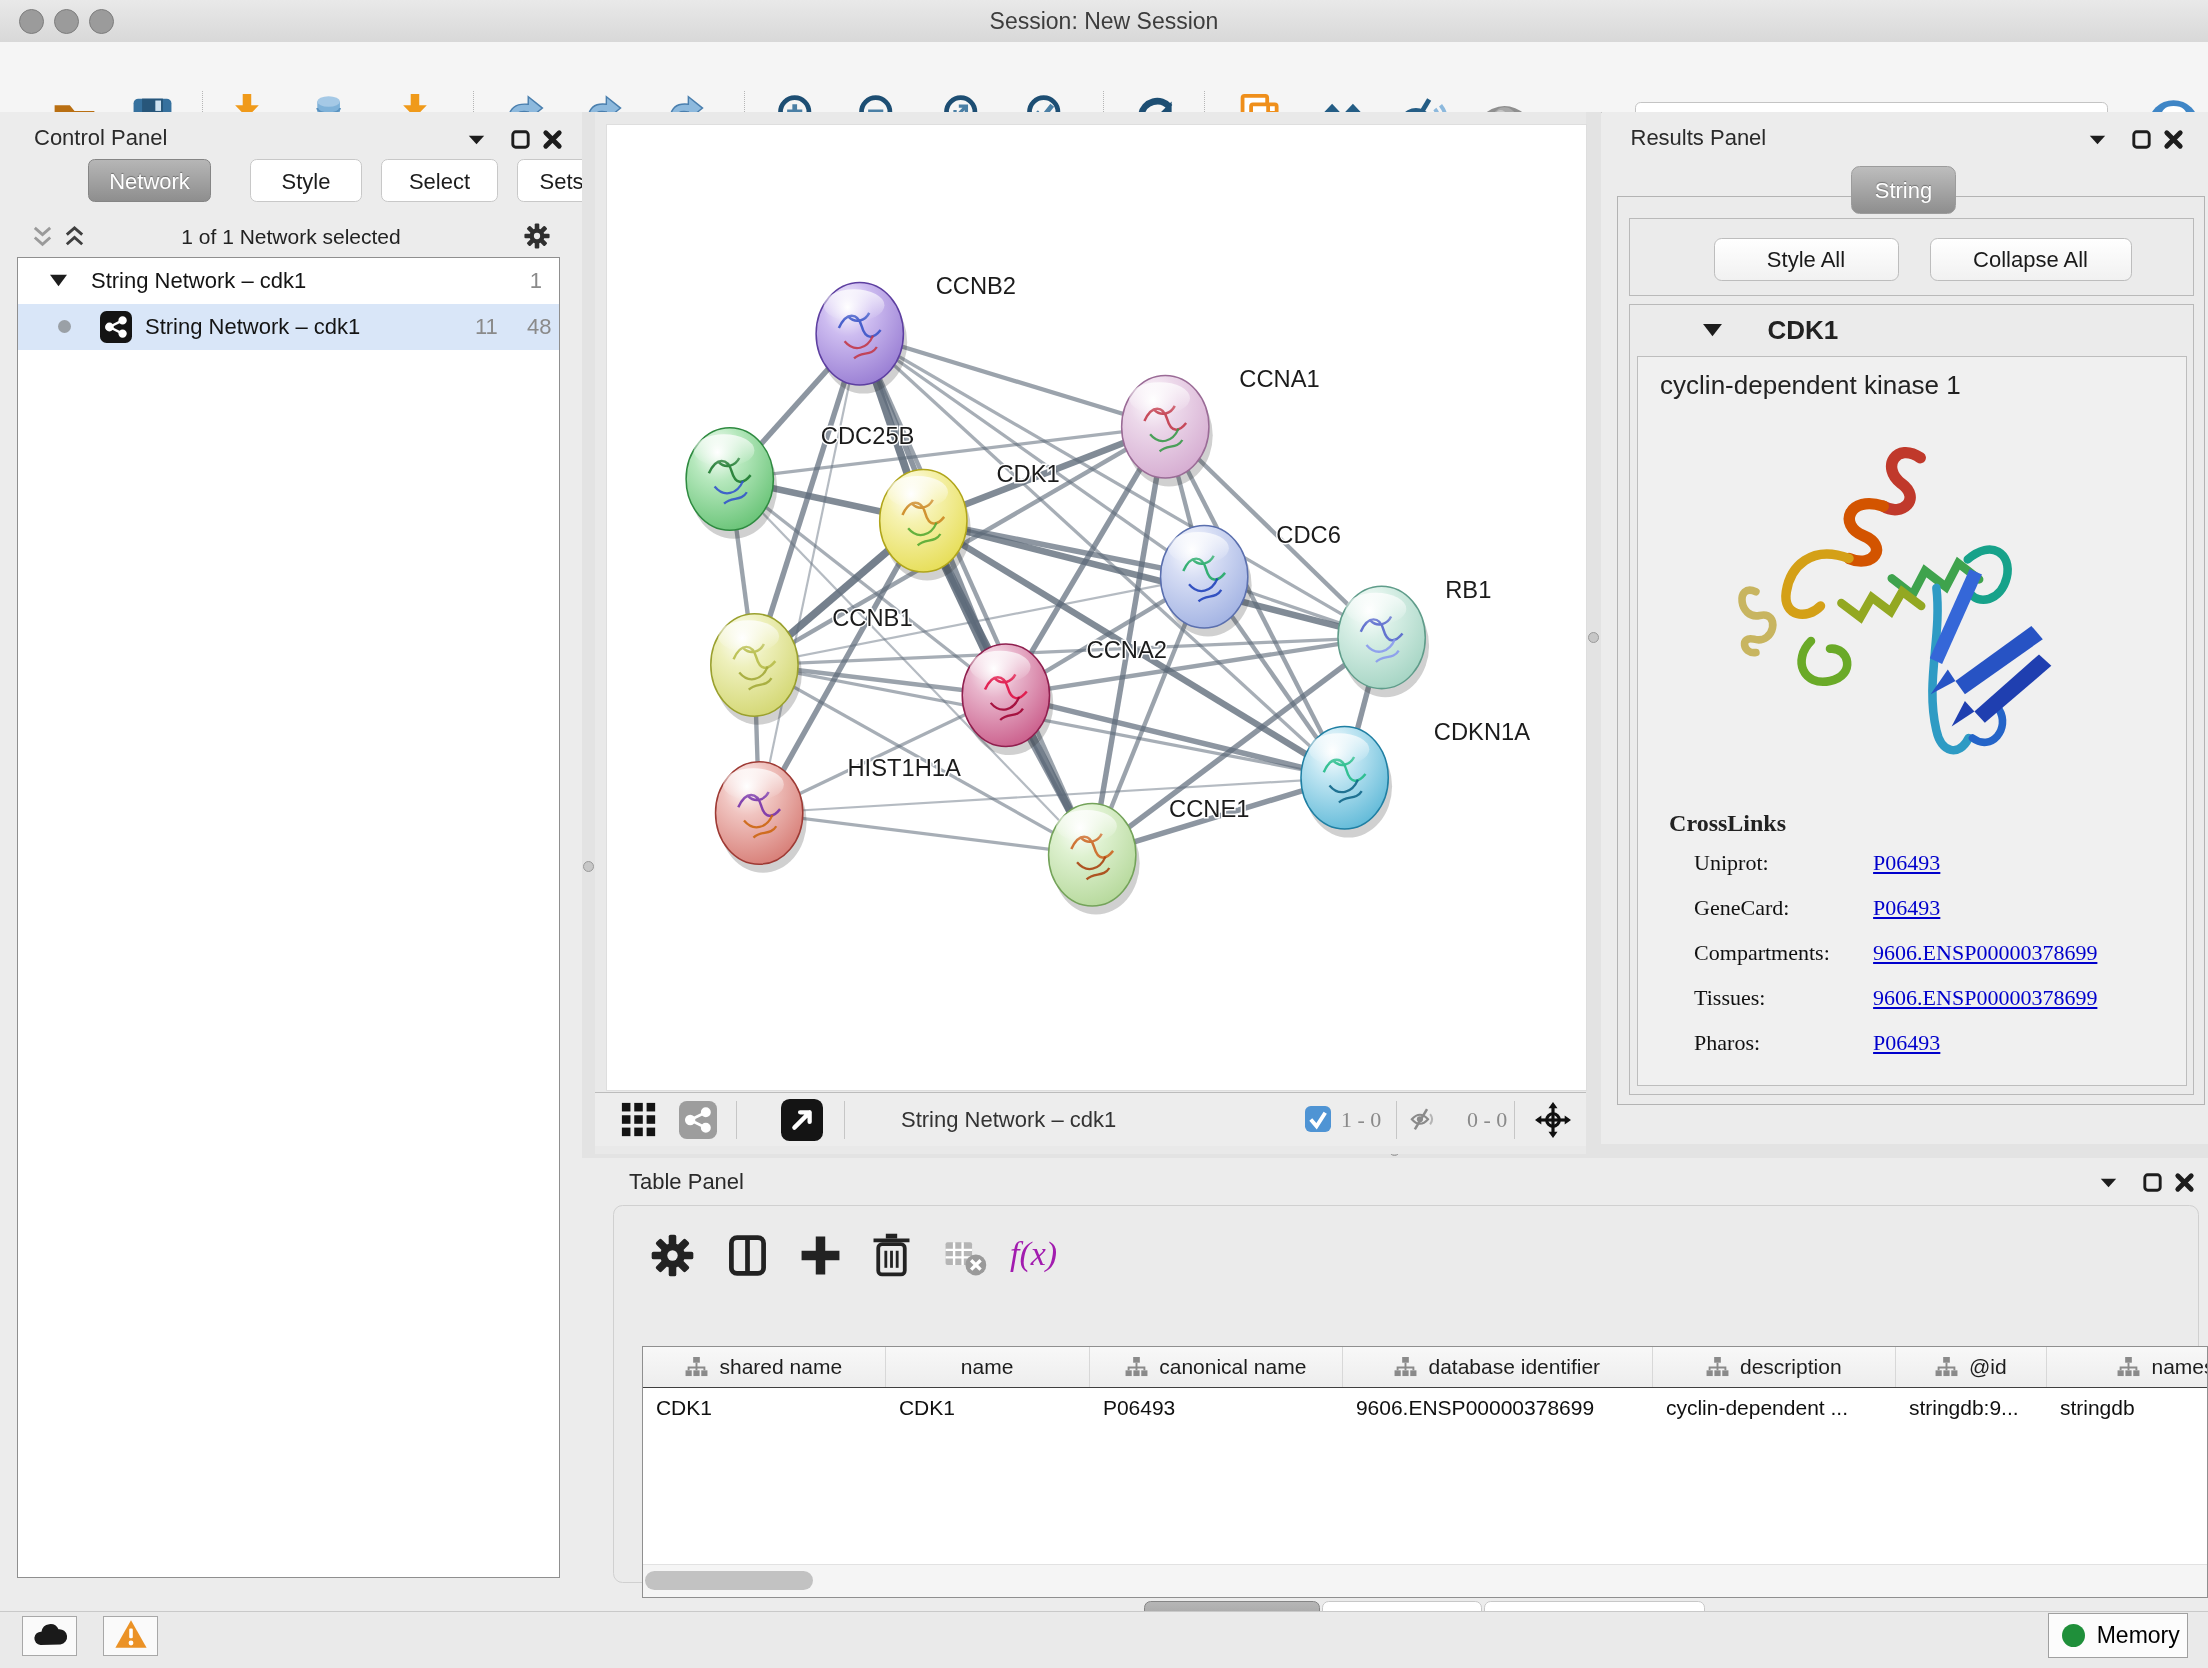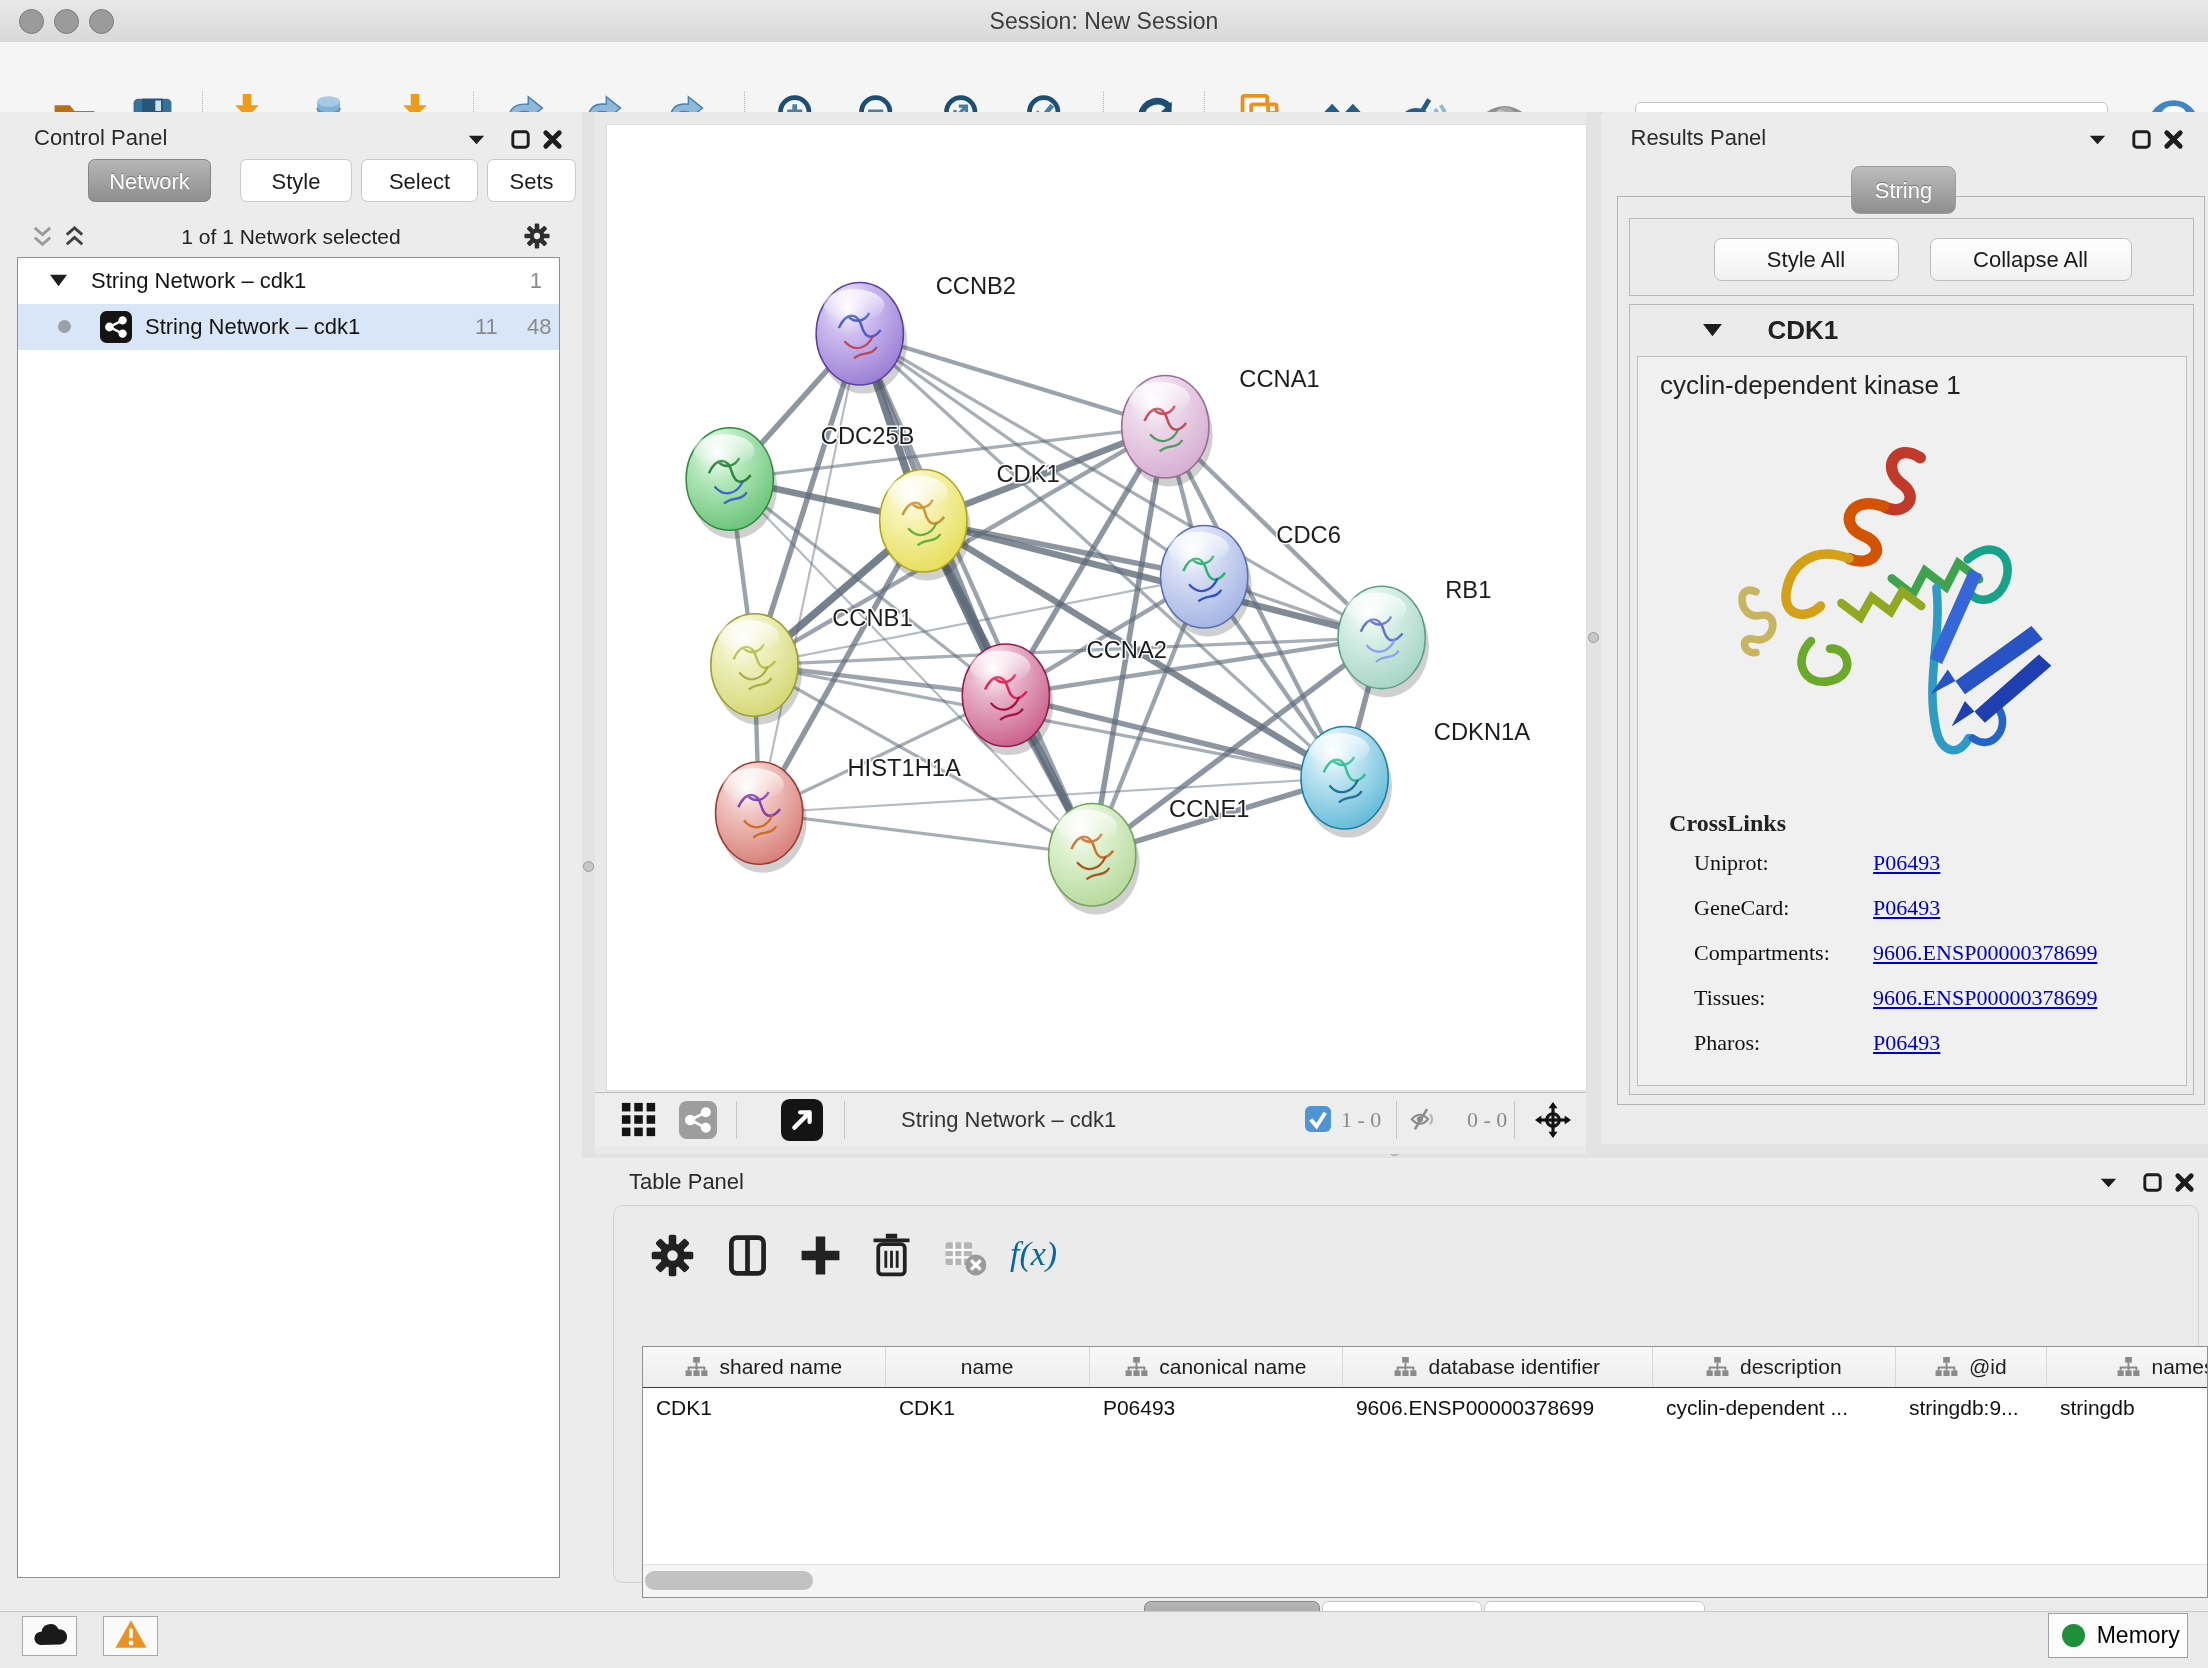--- a/index.html
+++ b/index.html
@@ -23,21 +23,21 @@
   .searchbox{position:absolute;left:1635px;top:60px;width:473px;height:40px;background:#fff;
      border:1.4px solid #c4c4c4;border-radius:5.7px;box-sizing:border-box;}
   .searchbox svg{position:absolute;left:9.5px;top:7.6px;}
   .searchbox input{position:absolute;left:40px;top:1.9px;width:418px;height:32px;border:none;
      outline:none;font-size:21px;font-family:"Liberation Sans",sans-serif;background:transparent;}
   
   .ptitle{font-size:22px;color:#2a2a2a;}
   .picon{position:absolute;top:15px;width:25px;height:25px;cursor:pointer;}
   
   .cpanel{left:0;top:112px;width:582px;height:1499px;background:#ececec;}
-  .tabrow{position:absolute;display:flex;gap:9px;}
+  .tabrow{position:absolute;display:flex;gap:19px;}
   .tab{height:43px;line-height:43px;text-align:center;font-size:22px;border-radius:6.7px;
        background:#fff;border:1px solid #c8c8c8;color:#1c1c1c;box-sizing:border-box;cursor:pointer;}
   .tab.sel{background:linear-gradient(#b6b6b6,#8e8e8e);border-color:#858585;color:#fff;
        text-shadow:0 -1px 1px rgba(0,0,0,.35);}
   .listbox{position:absolute;left:17px;top:145px;width:543px;height:1321px;background:#fff;
        border:1.4px solid #8f8f8f;box-sizing:border-box;}
   .trow{position:relative;height:46px;line-height:46px;font-size:22px;color:#141414;}
   .trow.sel{background:#d9e6f8;}
   .count{position:absolute;color:#8a8a8a;}
   
@@ -74,21 +74,21 @@
   .xl{font-family:"Liberation Serif",serif;}
   .xlink{color:#0000cc;text-decoration:underline;cursor:pointer;}
   .xrow{display:flex;margin:0 0 19px 56px;font-size:22px;}
   .xrow .xlabel{width:179px;color:#111;}
   
   .tpanel{left:595px;top:1158px;width:1613px;height:453px;background:#ececec;}
   .tcontainer{position:absolute;left:18px;top:47px;width:1586px;height:378px;background:#ebebeb;
      border:1px solid #d0d0d0;border-radius:9.5px;box-sizing:border-box;}
   .ticon{position:absolute;top:23px;width:53px;height:53px;cursor:pointer;}
   .fx{position:absolute;top:28.5px;font-family:"Liberation Serif",serif;font-style:italic;
-      font-size:34px;color:#0369a1;}
+      font-size:34px;color:#a21caf;}
   .tablebox{position:absolute;left:27.6px;top:140px;width:1566px;height:252px;background:#fff;
      border:1.9px solid #8f8f8f;box-sizing:border-box;overflow:hidden;}
   .thead{display:flex;height:41px;background:linear-gradient(#f8f8f8,#ededed);
      border-bottom:1.9px solid #3f3f3f;box-sizing:border-box;}
   .th{display:flex;align-items:center;justify-content:center;gap:11.4px;font-size:21px;color:#1d1d1d;
      border-right:1px solid #d8d8d8;box-sizing:border-box;flex:none;overflow:hidden;cursor:pointer;}
   .trdata{display:flex;height:40px;}
   .td{flex:none;font-size:21px;color:#101010;line-height:40px;padding-left:13.3px;box-sizing:border-box;
       white-space:nowrap;overflow:hidden;}
   .scrolltrack{position:absolute;left:0px;bottom:0px;width:100%;height:32px;background:#f5f5f5;

